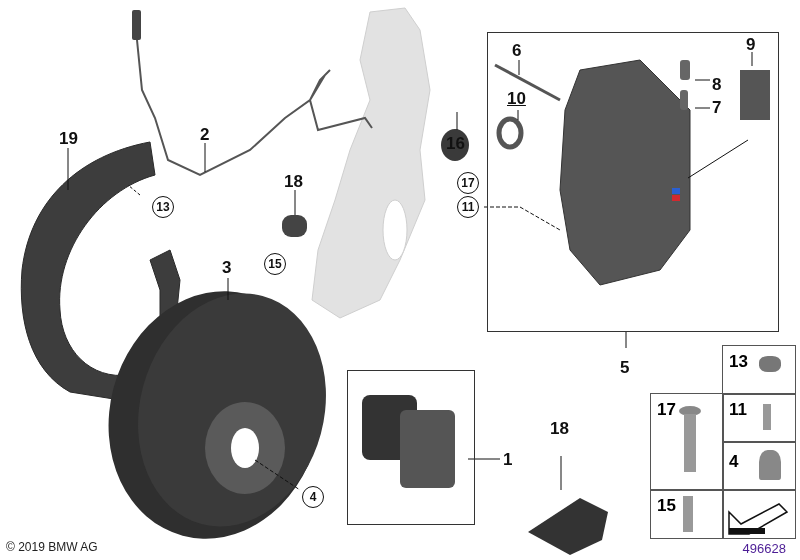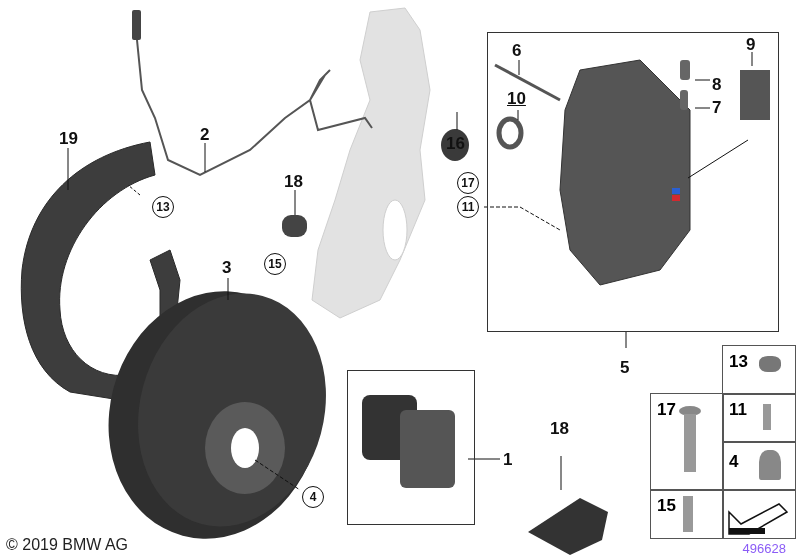--- a/index.html
+++ b/index.html
@@ -2,22 +2,22 @@
 <html><head>
 <meta charset="utf-8">
 <style>
   html,body{margin:0;padding:0;background:#fff;}
   body{width:800px;height:560px;position:relative;overflow:hidden;font-family:"Liberation Sans",sans-serif;}
   .num{position:absolute;font-weight:bold;font-size:17px;color:#111;line-height:1;}
   .circ{position:absolute;width:20px;height:20px;border:1.5px solid #111;border-radius:50%;background:#fff;font-weight:bold;font-size:12px;text-align:center;line-height:20px;color:#111;}
   .box{position:absolute;border:1.5px solid #333;}
   .cell{position:absolute;border:1px solid #555;}
   .cell .lbl{position:absolute;left:6px;top:6px;font-weight:bold;font-size:17px;}
-  .copy{position:absolute;left:6px;bottom:6px;font-size:16px;color:#222;}
-  .docid{position:absolute;right:14px;bottom:4px;font-size:13px;color:#8b5cf6;}
+  .copy{position:absolute;left:6px;bottom:6px;font-size:12px;color:#222;}
+  .docid{position:absolute;right:14px;bottom:4px;font-size:13px;color:#4c1d95;}
   svg{position:absolute;left:0;top:0;}
 </style>
 </head>
 <body>
 
 <svg width="800" height="560" viewBox="0 0 800 560">
 
   <path d="M370 12 L405 8 L420 30 L430 90 L420 150 L425 200 L400 260 L380 300 L340 318 L312 300 L318 250 L335 200 L350 150 L370 100 L360 60 Z" fill="#e2e2e2" stroke="#cfcfcf"></path>
   <ellipse cx="395" cy="230" rx="12" ry="30" fill="#fff" stroke="#cfcfcf"></ellipse>
 

